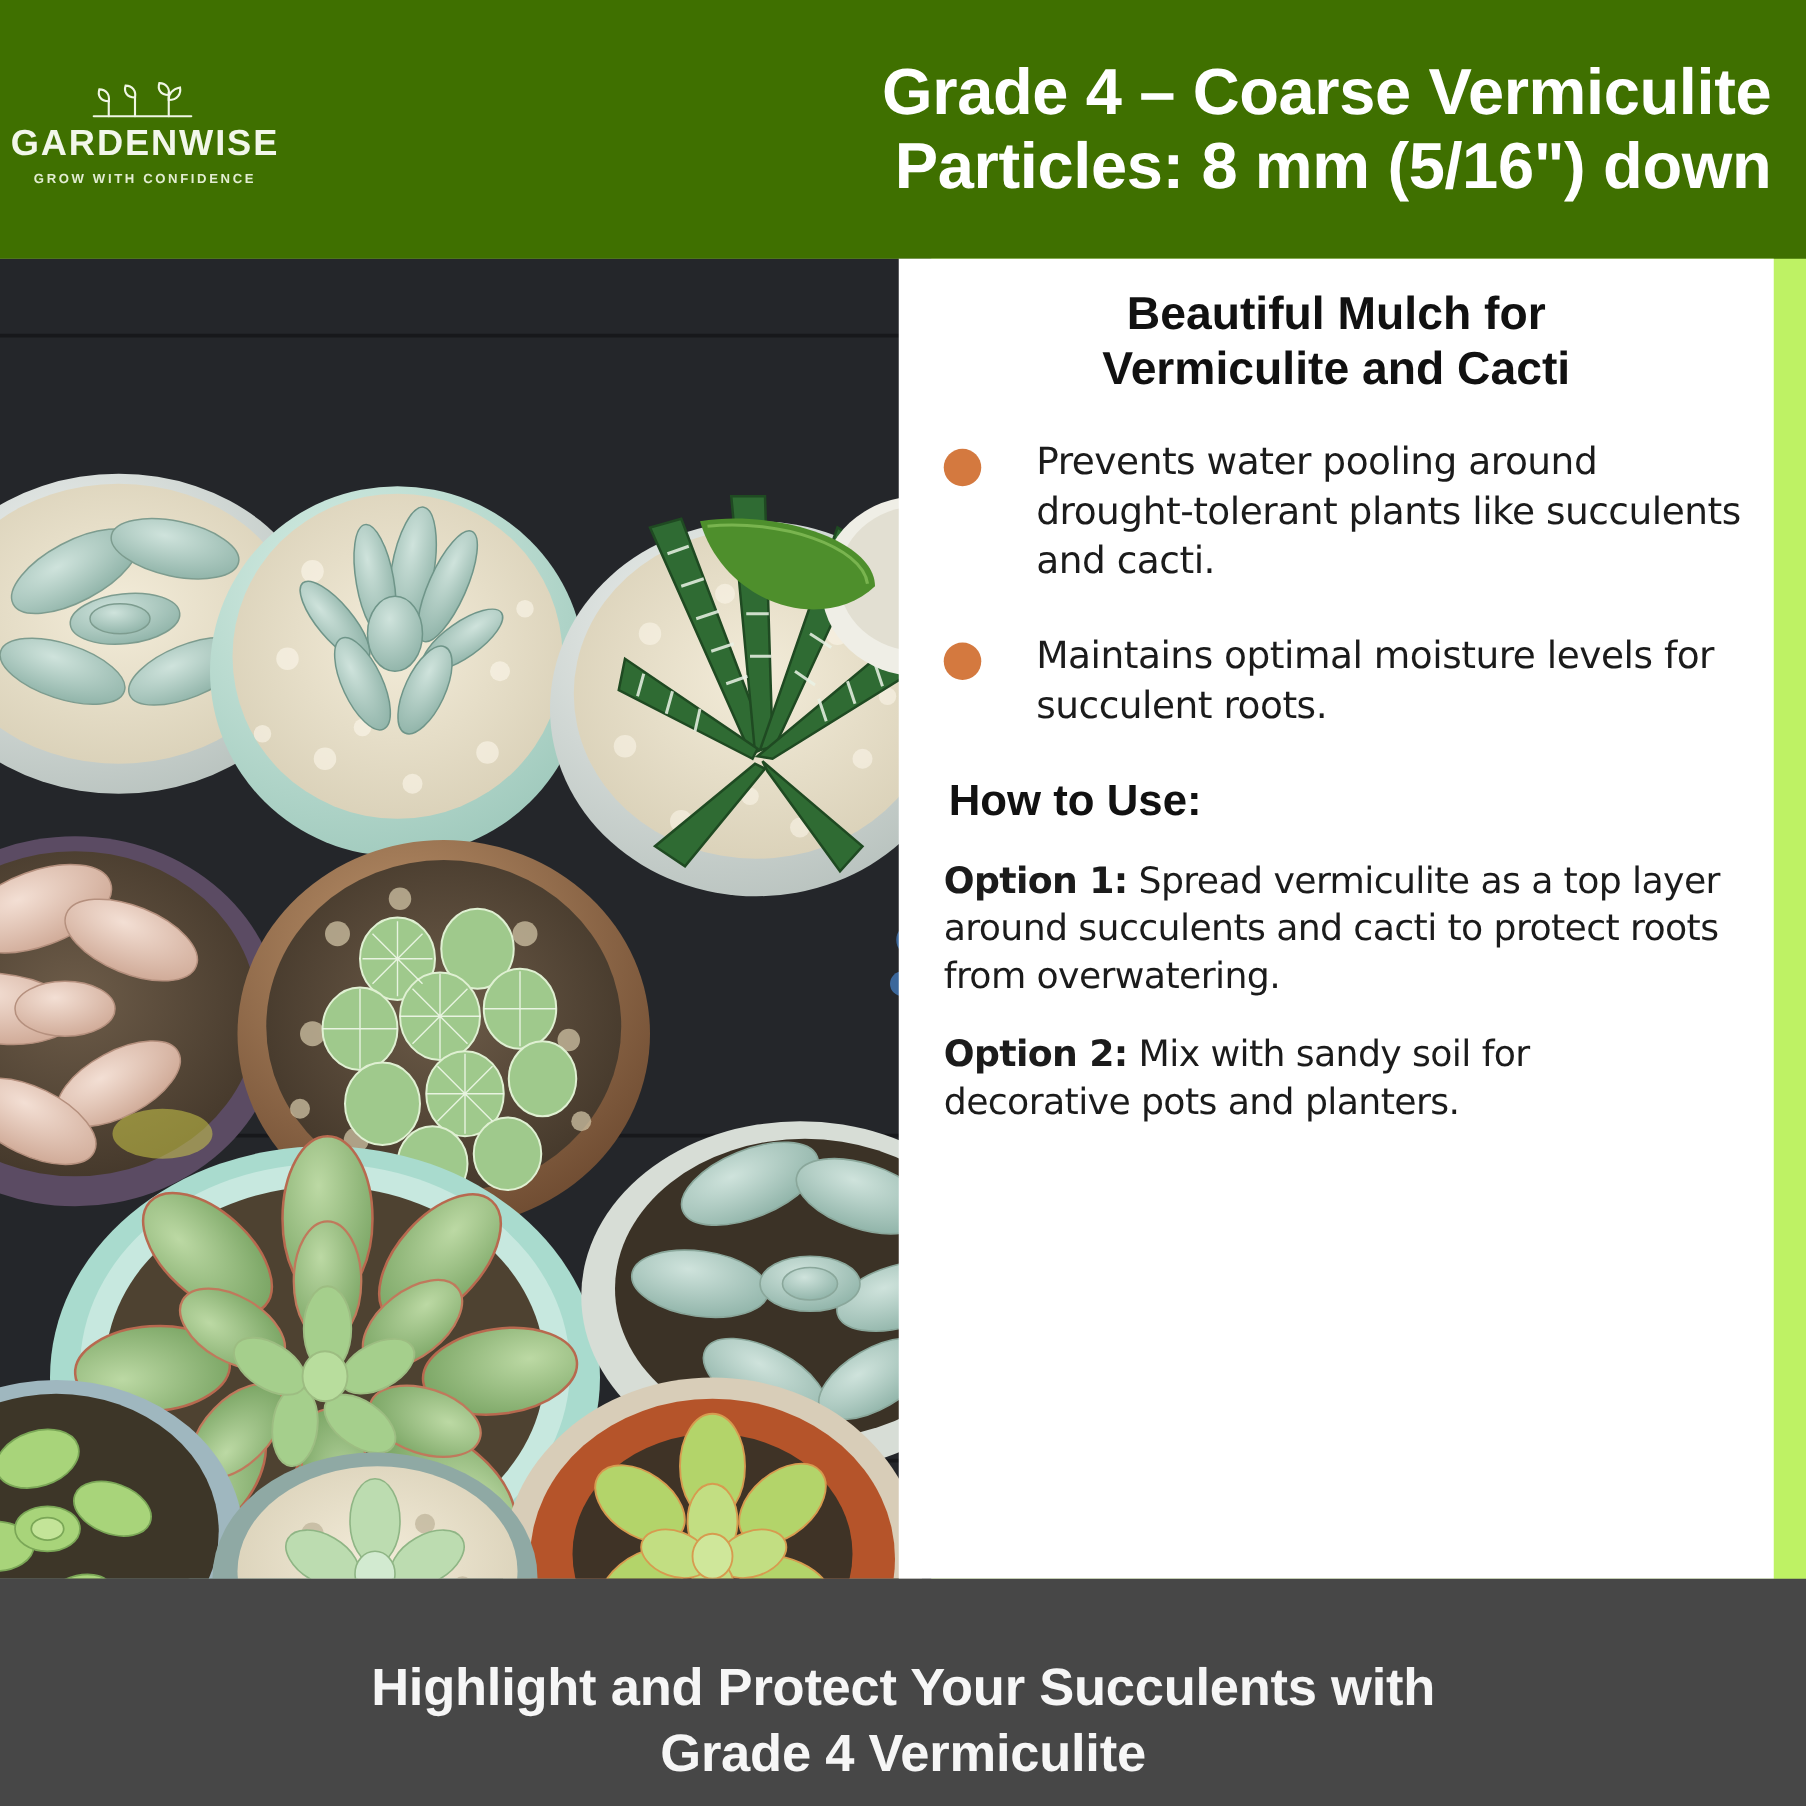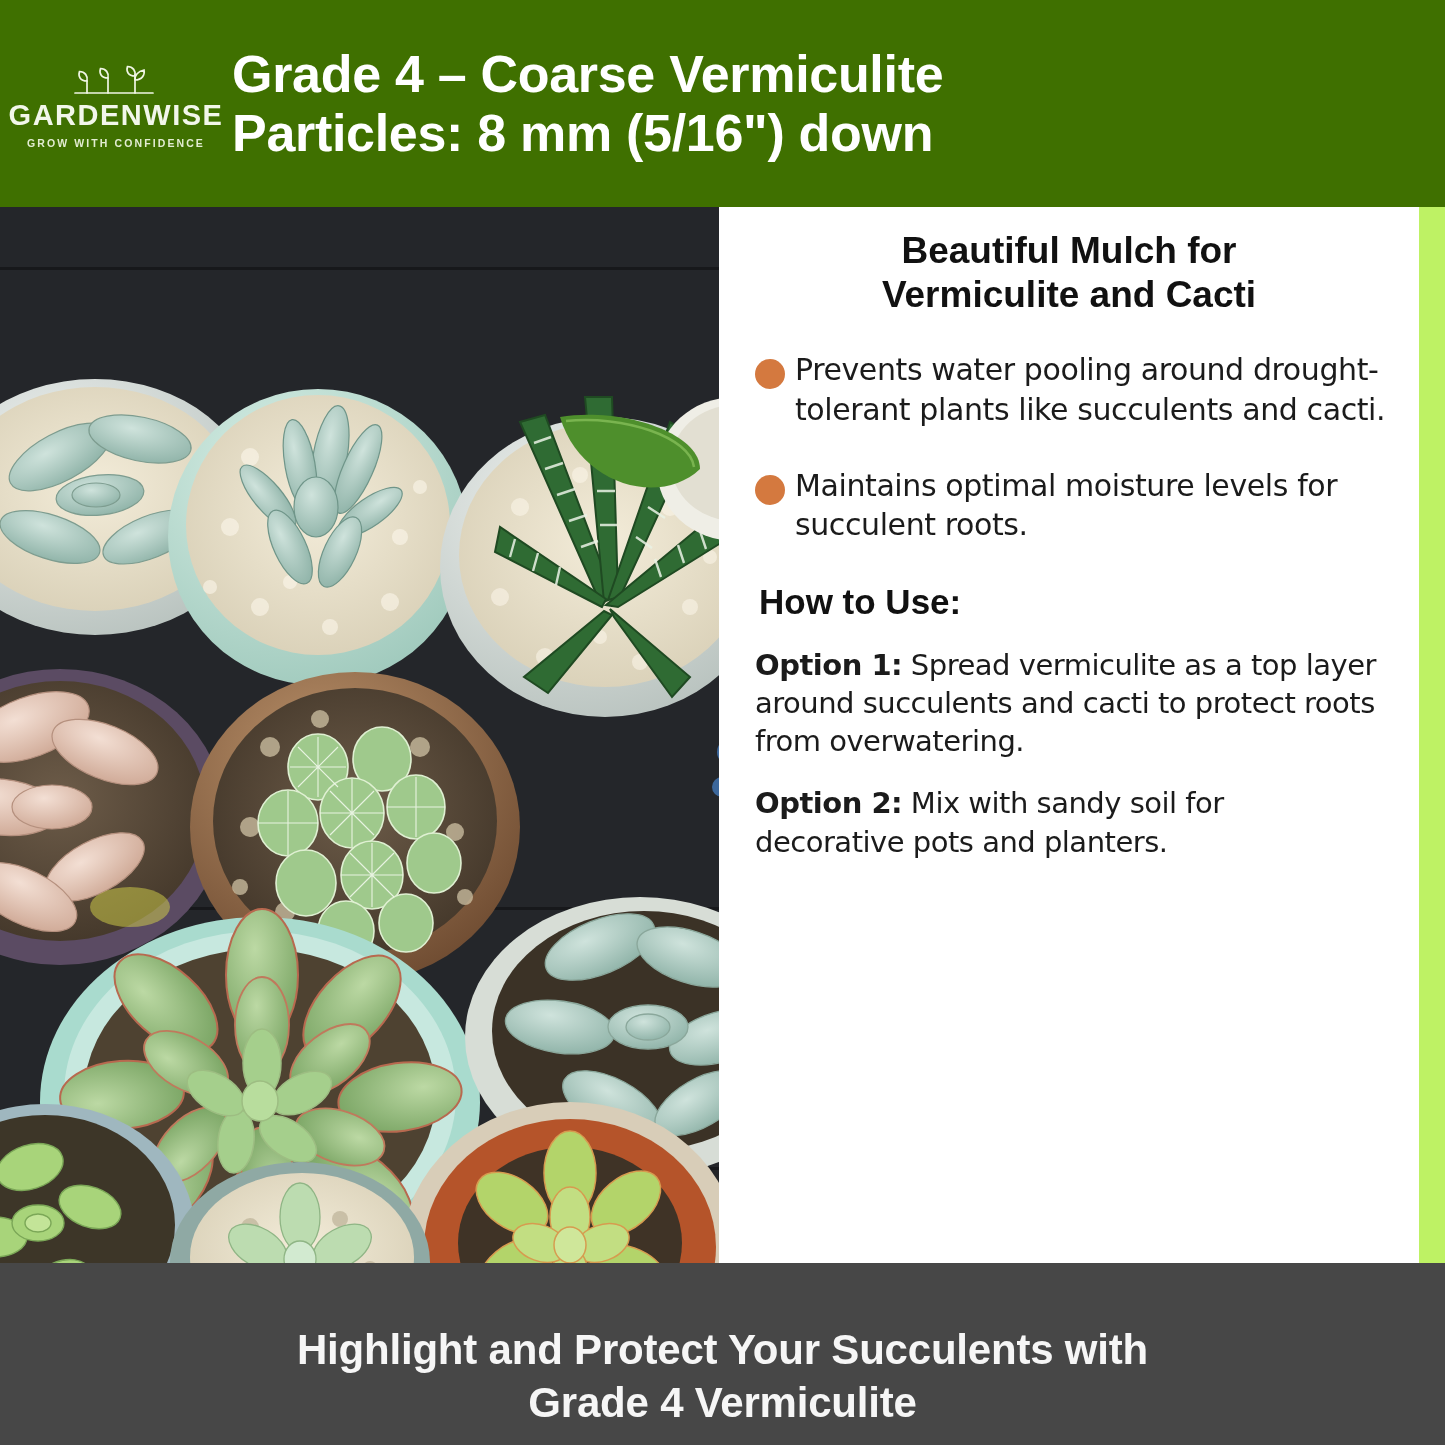--- a/index.html
+++ b/index.html
@@ -8,37 +8,37 @@
 
   
   .header{position:absolute;left:0;top:0;width:1445px;height:207px;background:#3f7000;
           display:flex;align-items:center;}
   .logo-block{width:232px;min-width:232px;display:flex;flex-direction:column;align-items:center;
               justify-content:center;padding-top:4px;}
   .logo-mark{width:86px;height:34px;}
   .logo-word{color:#f2f7ea;font-size:29px;letter-spacing:1.5px;font-weight:700;line-height:1;
              margin-top:4px;font-family:"Liberation Sans",sans-serif;}
   .logo-tag{color:#e3edd2;font-size:10.5px;letter-spacing:2.1px;font-weight:700;margin-top:7px;}
-  .header-title{flex:1;text-align:left;color:#ffffff;font-weight:700;font-size:52px;
-                line-height:1.12;padding-right:6px;letter-spacing:-0.3px;}
+  .header-title{flex:1;text-align:right;color:#ffffff;font-weight:700;font-size:52px;
+                line-height:1.12;padding-right:28px;letter-spacing:-0.3px;}
   .header-title .l2{display:block;}
 
   
   .photo{position:absolute;left:0;top:207px;width:745px;height:1056px;background:#2b2f2c;overflow:hidden;}
   .photo svg{display:block;width:745px;height:1056px;}
 
   
   .panel{position:absolute;left:719px;top:207px;width:700px;height:1056px;background:#ffffff;
          padding:0;box-sizing:border-box;}
   .panel-head{margin:22px 40px 0 40px;text-align:center;color:#111111;font-weight:700;
               font-size:37px;line-height:1.18;}
   .bullets{margin:34px 24px 0 36px;}
   .bullet{display:flex;align-items:flex-start;margin-bottom:37px;}
   .dot{width:30px;height:30px;border-radius:50%;background:#d4793f;flex:0 0 30px;margin-top:9px;}
-  .btext{margin-left:10px;font-size:30px;line-height:1.31;color:#1b1b1b;font-weight:400;
+  .btext{margin-left:44px;font-size:30px;line-height:1.31;color:#1b1b1b;font-weight:400;
          font-family:"DejaVu Sans",sans-serif;letter-spacing:-0.4px;}
   .howto{margin:30px 40px 0 40px;text-align:left;color:#111111;font-weight:700;font-size:35px;}
   .opt{margin:24px 38px 0 36px;font-size:29px;line-height:1.32;color:#1b1b1b;
        font-family:"DejaVu Sans",sans-serif;letter-spacing:-0.5px;}
   .opt b{font-weight:700;}
 
   
   .footer{position:absolute;left:0;top:1263px;width:1445px;height:227px;background:#474747;
           display:flex;align-items:center;justify-content:center;}
   .footer-text{color:#f6f6f6;font-weight:700;font-size:42px;line-height:1.24;text-align:center;

